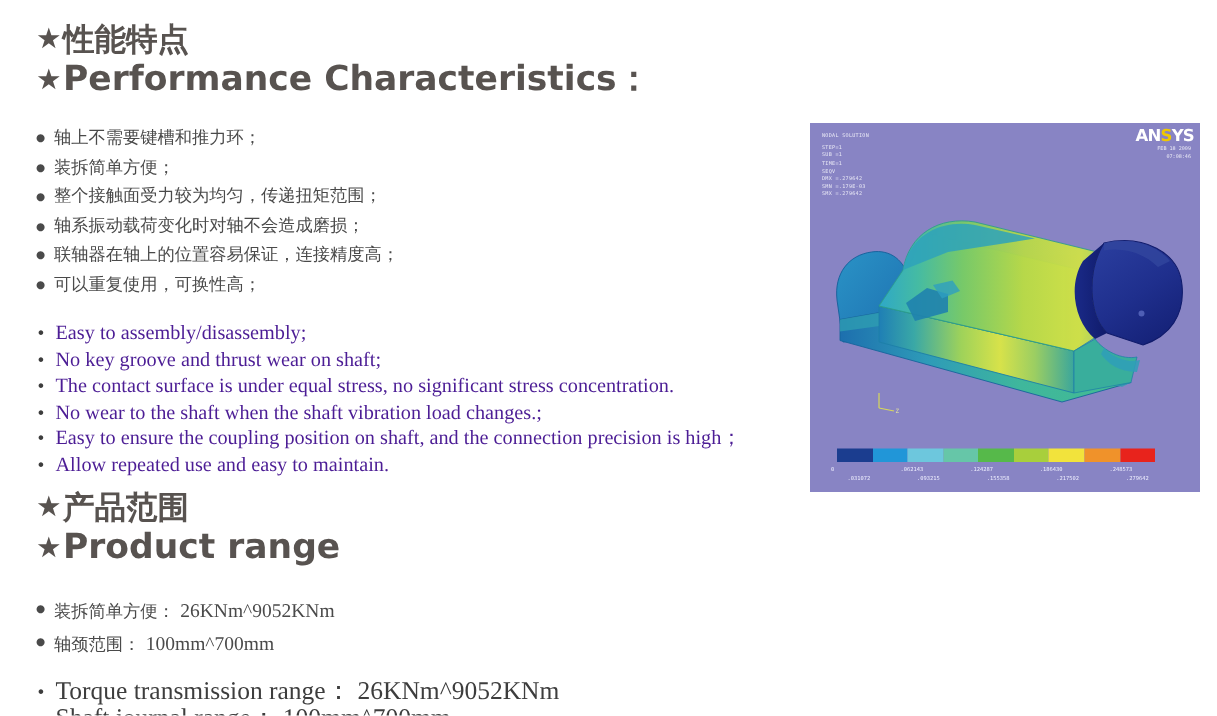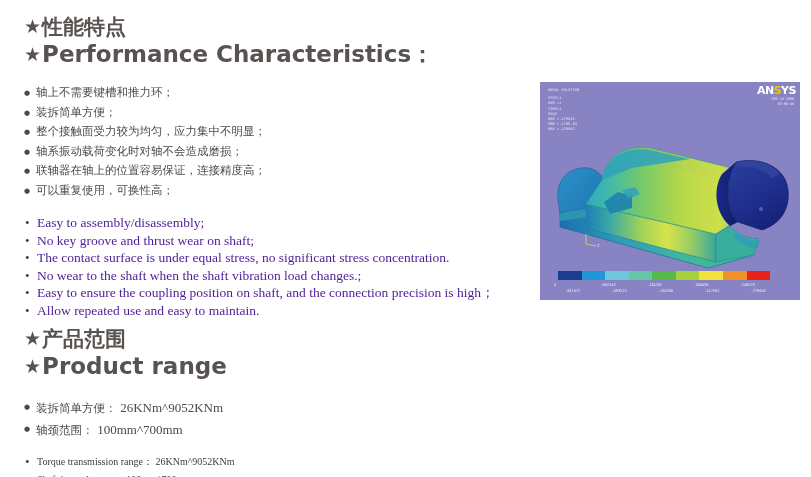--- a/index.html
+++ b/index.html
@@ -140,21 +140,21 @@
     font-size: 13px;
   }
 
   .range-en-list {
     margin: 12px 0 0 0;
     padding: 0;
     list-style: none;
   }
   .range-en-list li {
     font-family: "Liberation Serif", "DejaVu Serif", serif;
-    font-size: 10px;
+    font-size: 17px;
     line-height: 18px;
     color: #3d3d3d;
     white-space: nowrap;
     padding-left: 13px;
     position: relative;
   }
   .range-en-list li::before {
     content: "\2022";
     position: absolute;
     left: 1px; top: 0;
@@ -162,21 +162,21 @@
     line-height: 18px;
     color: #3d3d3d;
   }
 
   
   .figure-wrap {
     position: absolute;
     left: 540px;
     top: 82px;
     width: 260px;
-    height: 218px;
+    height: 246px;
     background: #8884c4;
     overflow: hidden;
   }
   .fig-svg { display: block; width: 260px; height: 190px; }
 
   .ansys-meta {
     position: absolute;
     left: 8px;
     top: 6px;
     font-family: "DejaVu Sans Mono", "Liberation Mono", monospace;
@@ -258,21 +258,21 @@
   <div class="text-col">
 
     <div class="heading-block">
       <div class="heading-cn"><span class="star">★</span><span>性能特点</span></div>
       <div class="heading-en"><span class="star">★</span><span>Performance Characteristics：</span></div>
     </div>
 
     <ul class="cn-list">
       <li>轴上不需要键槽和推力环；</li>
       <li>装拆简单方便；</li>
-      <li>整个接触面受力较为均匀，应力集中不明显；</li>
+      <li>整个接触面受力较为均匀，传递扭矩范围；</li>
       <li>轴系振动载荷变化时对轴不会造成磨损；</li>
       <li>联轴器在轴上的位置容易保证，连接精度高；</li>
       <li>可以重复使用，可换性高；</li>
     </ul>
 
     <ul class="en-list">
       <li>Easy to assembly/disassembly;</li>
       <li>No key groove and thrust wear on shaft;</li>
       <li>The contact surface is under equal stress, no significant stress concentration.</li>
       <li>No wear to the shaft when the shaft vibration load changes.;</li>

